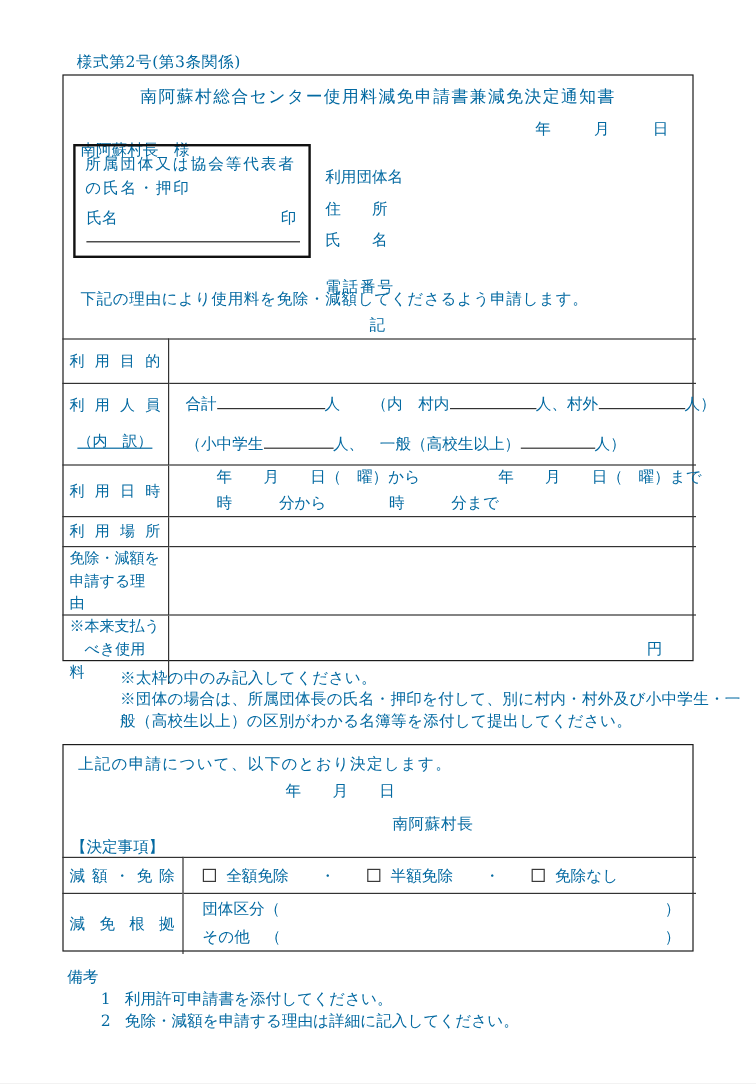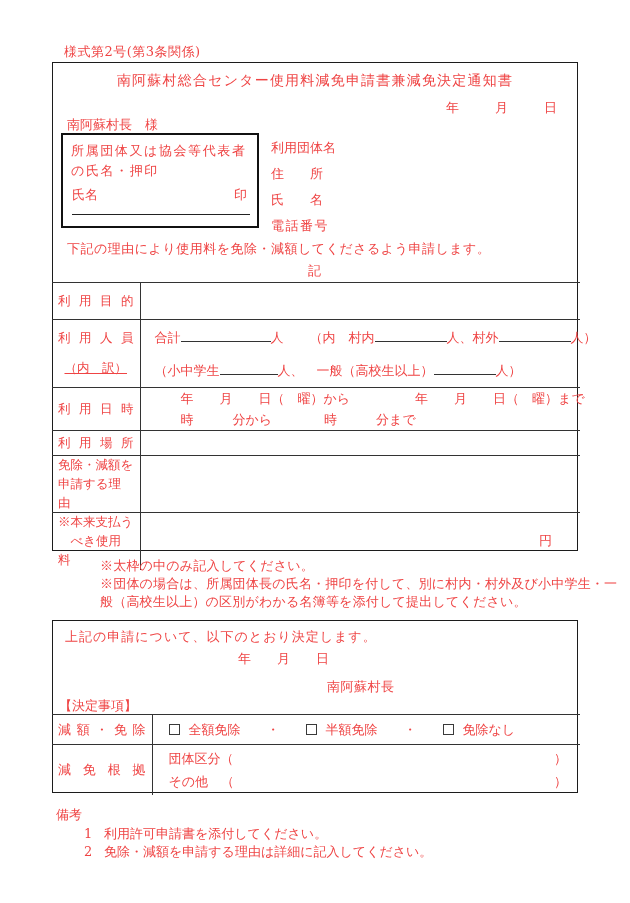--- a/index.html
+++ b/index.html
@@ -1,41 +1,41 @@
 <!DOCTYPE html>
 <html><head>
 <meta charset="utf-8">
 <style>
   * { margin:0; padding:0; box-sizing:border-box; }
   html,body { background:#e8e8e8; }
   .page {
     position:relative; width:630px; height:903px; background:#ffffff;
     font-family:"DejaVu Serif","Liberation Serif",serif;
-    color:#ef4444; font-size:13px; overflow:hidden;
+    color:#0369a1; font-size:13px; overflow:hidden;
   }
   .abs { position:absolute; }
 
   
   .form-label { left:64px; top:43px; font-size:13px; letter-spacing:0.5px; }
 
   
   .main-box { left:52px; top:62px; width:526px; height:489px; border:1.6px solid #1c1c1c; }
   .doc-title { left:0; right:0; top:9px; text-align:center; font-size:14px; letter-spacing:1.2px; }
   .date-top { right:20px; top:36px; }
   .date-top span { margin-left:36px; }
   .addressee { left:14px; top:53px; }
 
-  .rep-box { left:8px; top:70px; width:198px; height:95px; border:2.6px solid #111; padding:6px 8px; }
+  .rep-box { left:8px; top:57px; width:198px; height:95px; border:2.6px solid #111; padding:6px 8px; }
   .rep-caption { font-size:13px; letter-spacing:1.6px; line-height:1.55; }
   .rep-name-row { position:absolute; left:9px; right:10px; bottom:22px; display:flex; justify-content:space-between; }
   .rep-underline { position:absolute; left:9px; right:7px; bottom:11px; border-bottom:1px solid #222; }
 
   .contact { left:218px; top:76px; width:72px; }
   .contact div { height:26px; }
-  .ls1 { letter-spacing:1.5px; }
+  .ls1 { letter-spacing:1.5px;margin-top:13px; }
 
   .request { left:14px; top:177px; letter-spacing:0.5px; }
   .ki { left:0; right:0; top:199px; text-align:center; letter-spacing:1px; }
 
   
   .form-table { position:absolute; left:-1px; right:-1px; bottom:0; top:219px; width:528px;
     border-collapse:collapse; table-layout:fixed; }
   .form-table td { border-top:1px solid #333; vertical-align:middle; }
   .form-table td.lbl { border-right:1px solid #333; width:88px; padding:0 6px; font-size:12.5px; }
   .form-table td.cnt { padding-left:14px; }

